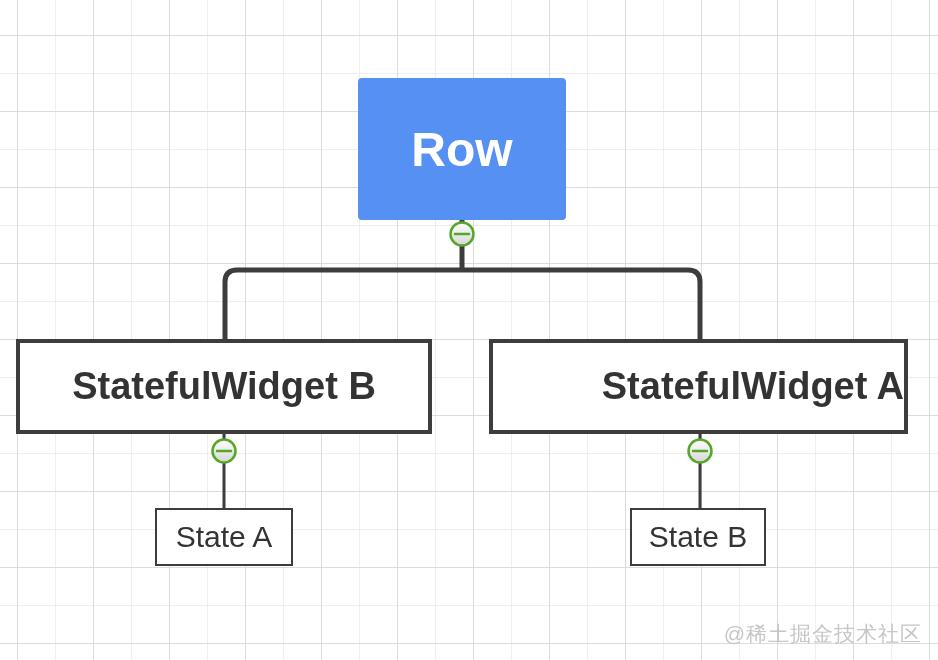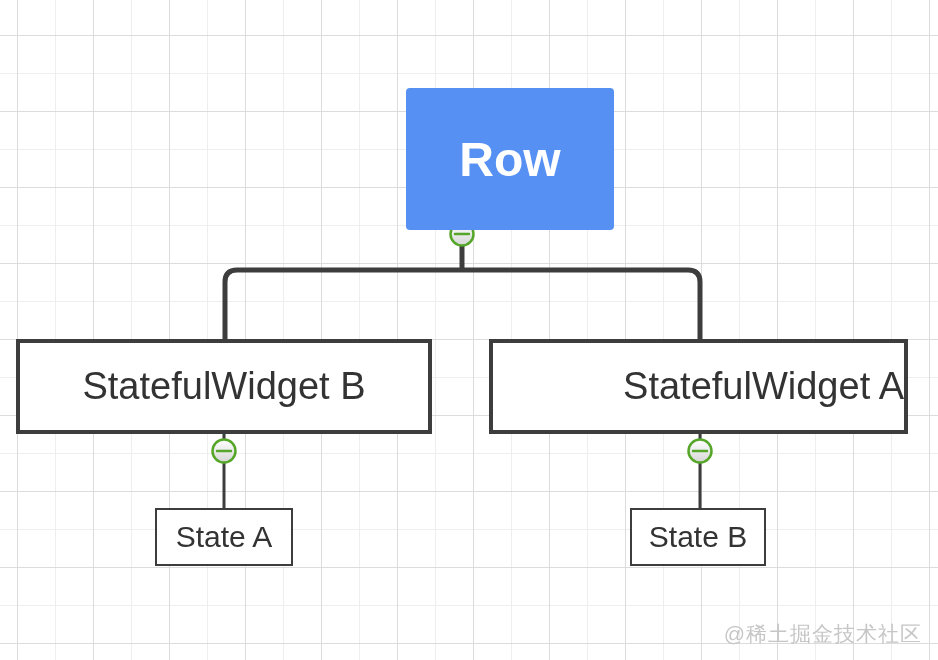--- a/index.html
+++ b/index.html
@@ -39,35 +39,34 @@
   }
 
   .node {
     position: absolute;
     display: flex;
     align-items: center;
     justify-content: center;
     text-align: center;
   }
   .node-root {
-    left: 358px; top: 88px;
+    left: 358px; top: 78px;
     width: 208px; height: 142px;
     background: var(--primary-fill);
     border-radius: 4px;
     color: var(--primary-text);
     font-size: 48px;
     font-weight: 700;
-    margin-left: 48px;
   }
   .node-widget {
     background: var(--box-fill);
     border: 4px solid var(--box-border);
     color: var(--box-text);
     font-size: 38px;
-    font-weight: 400;
+    font-weight: 700;
     top: 339px;
     height: 95px;
   }
   .node-widget-b { left: 16px;  width: 416px; }
   .node-widget-a { left: 489px; width: 419px; justify-content: flex-end; }
   .node-state {
     background: var(--box-fill);
     border: 2.5px solid var(--box-border);
     color: var(--box-text);
     font-size: 30px;

